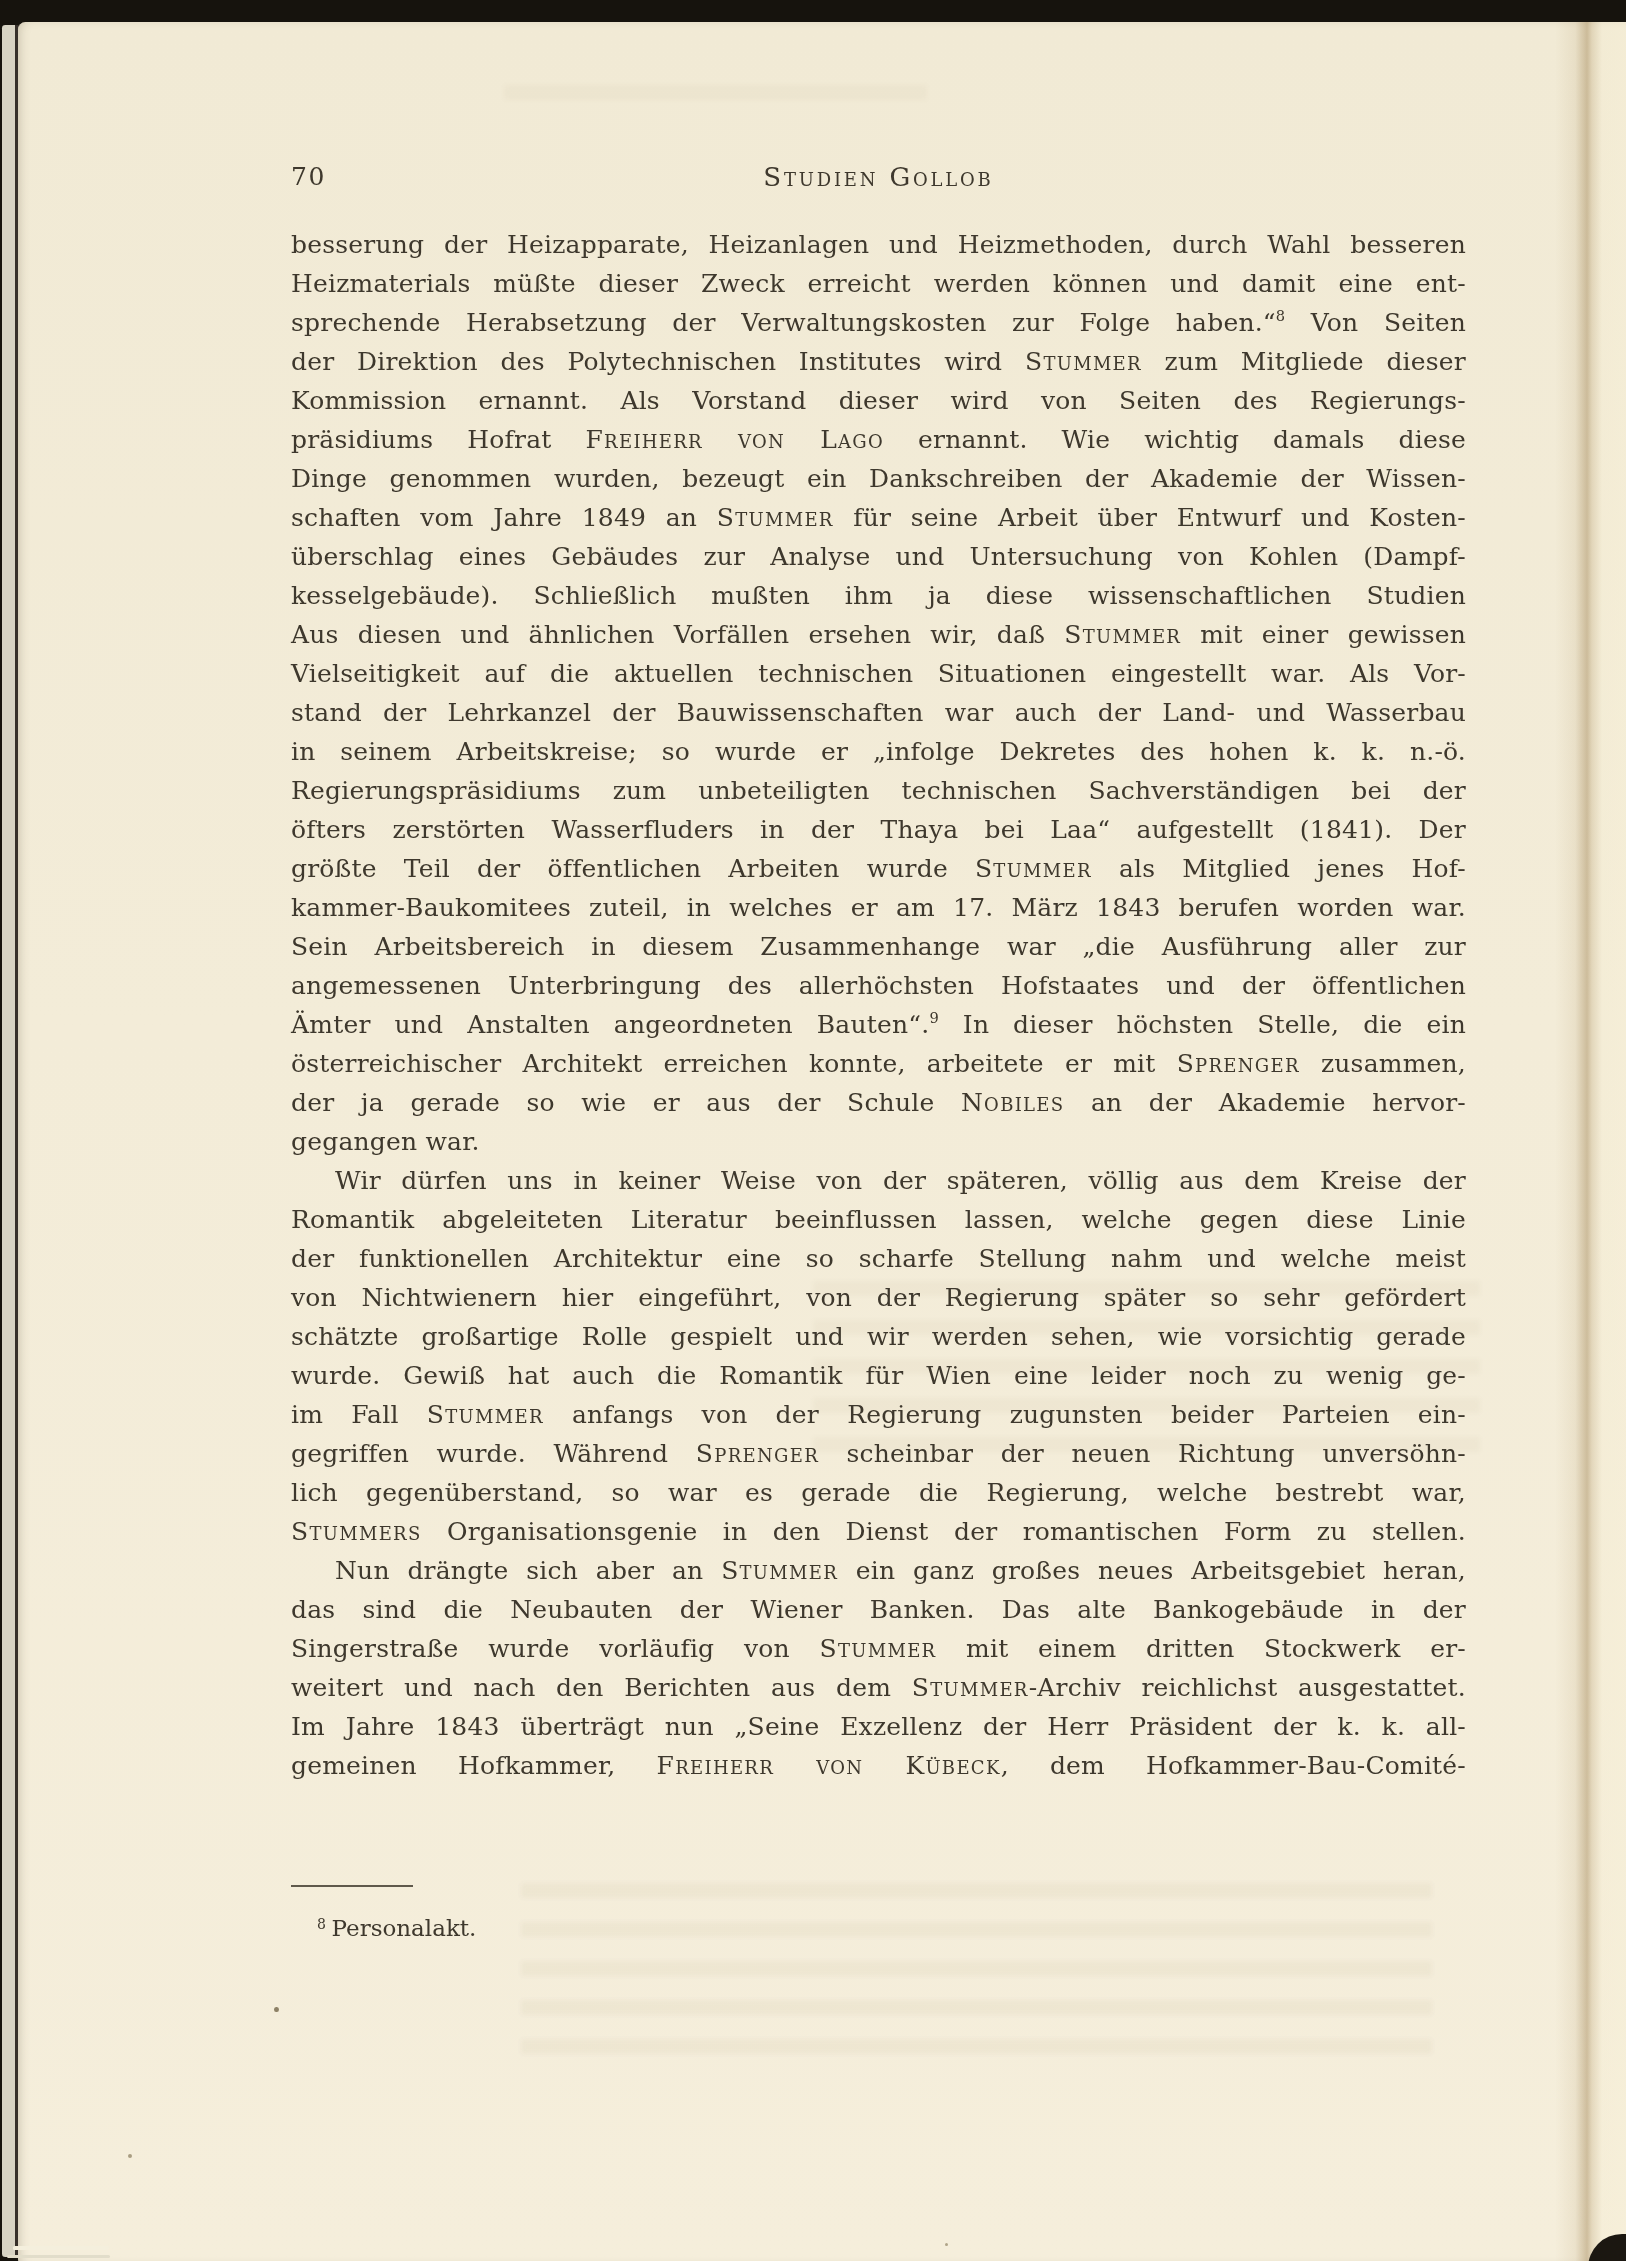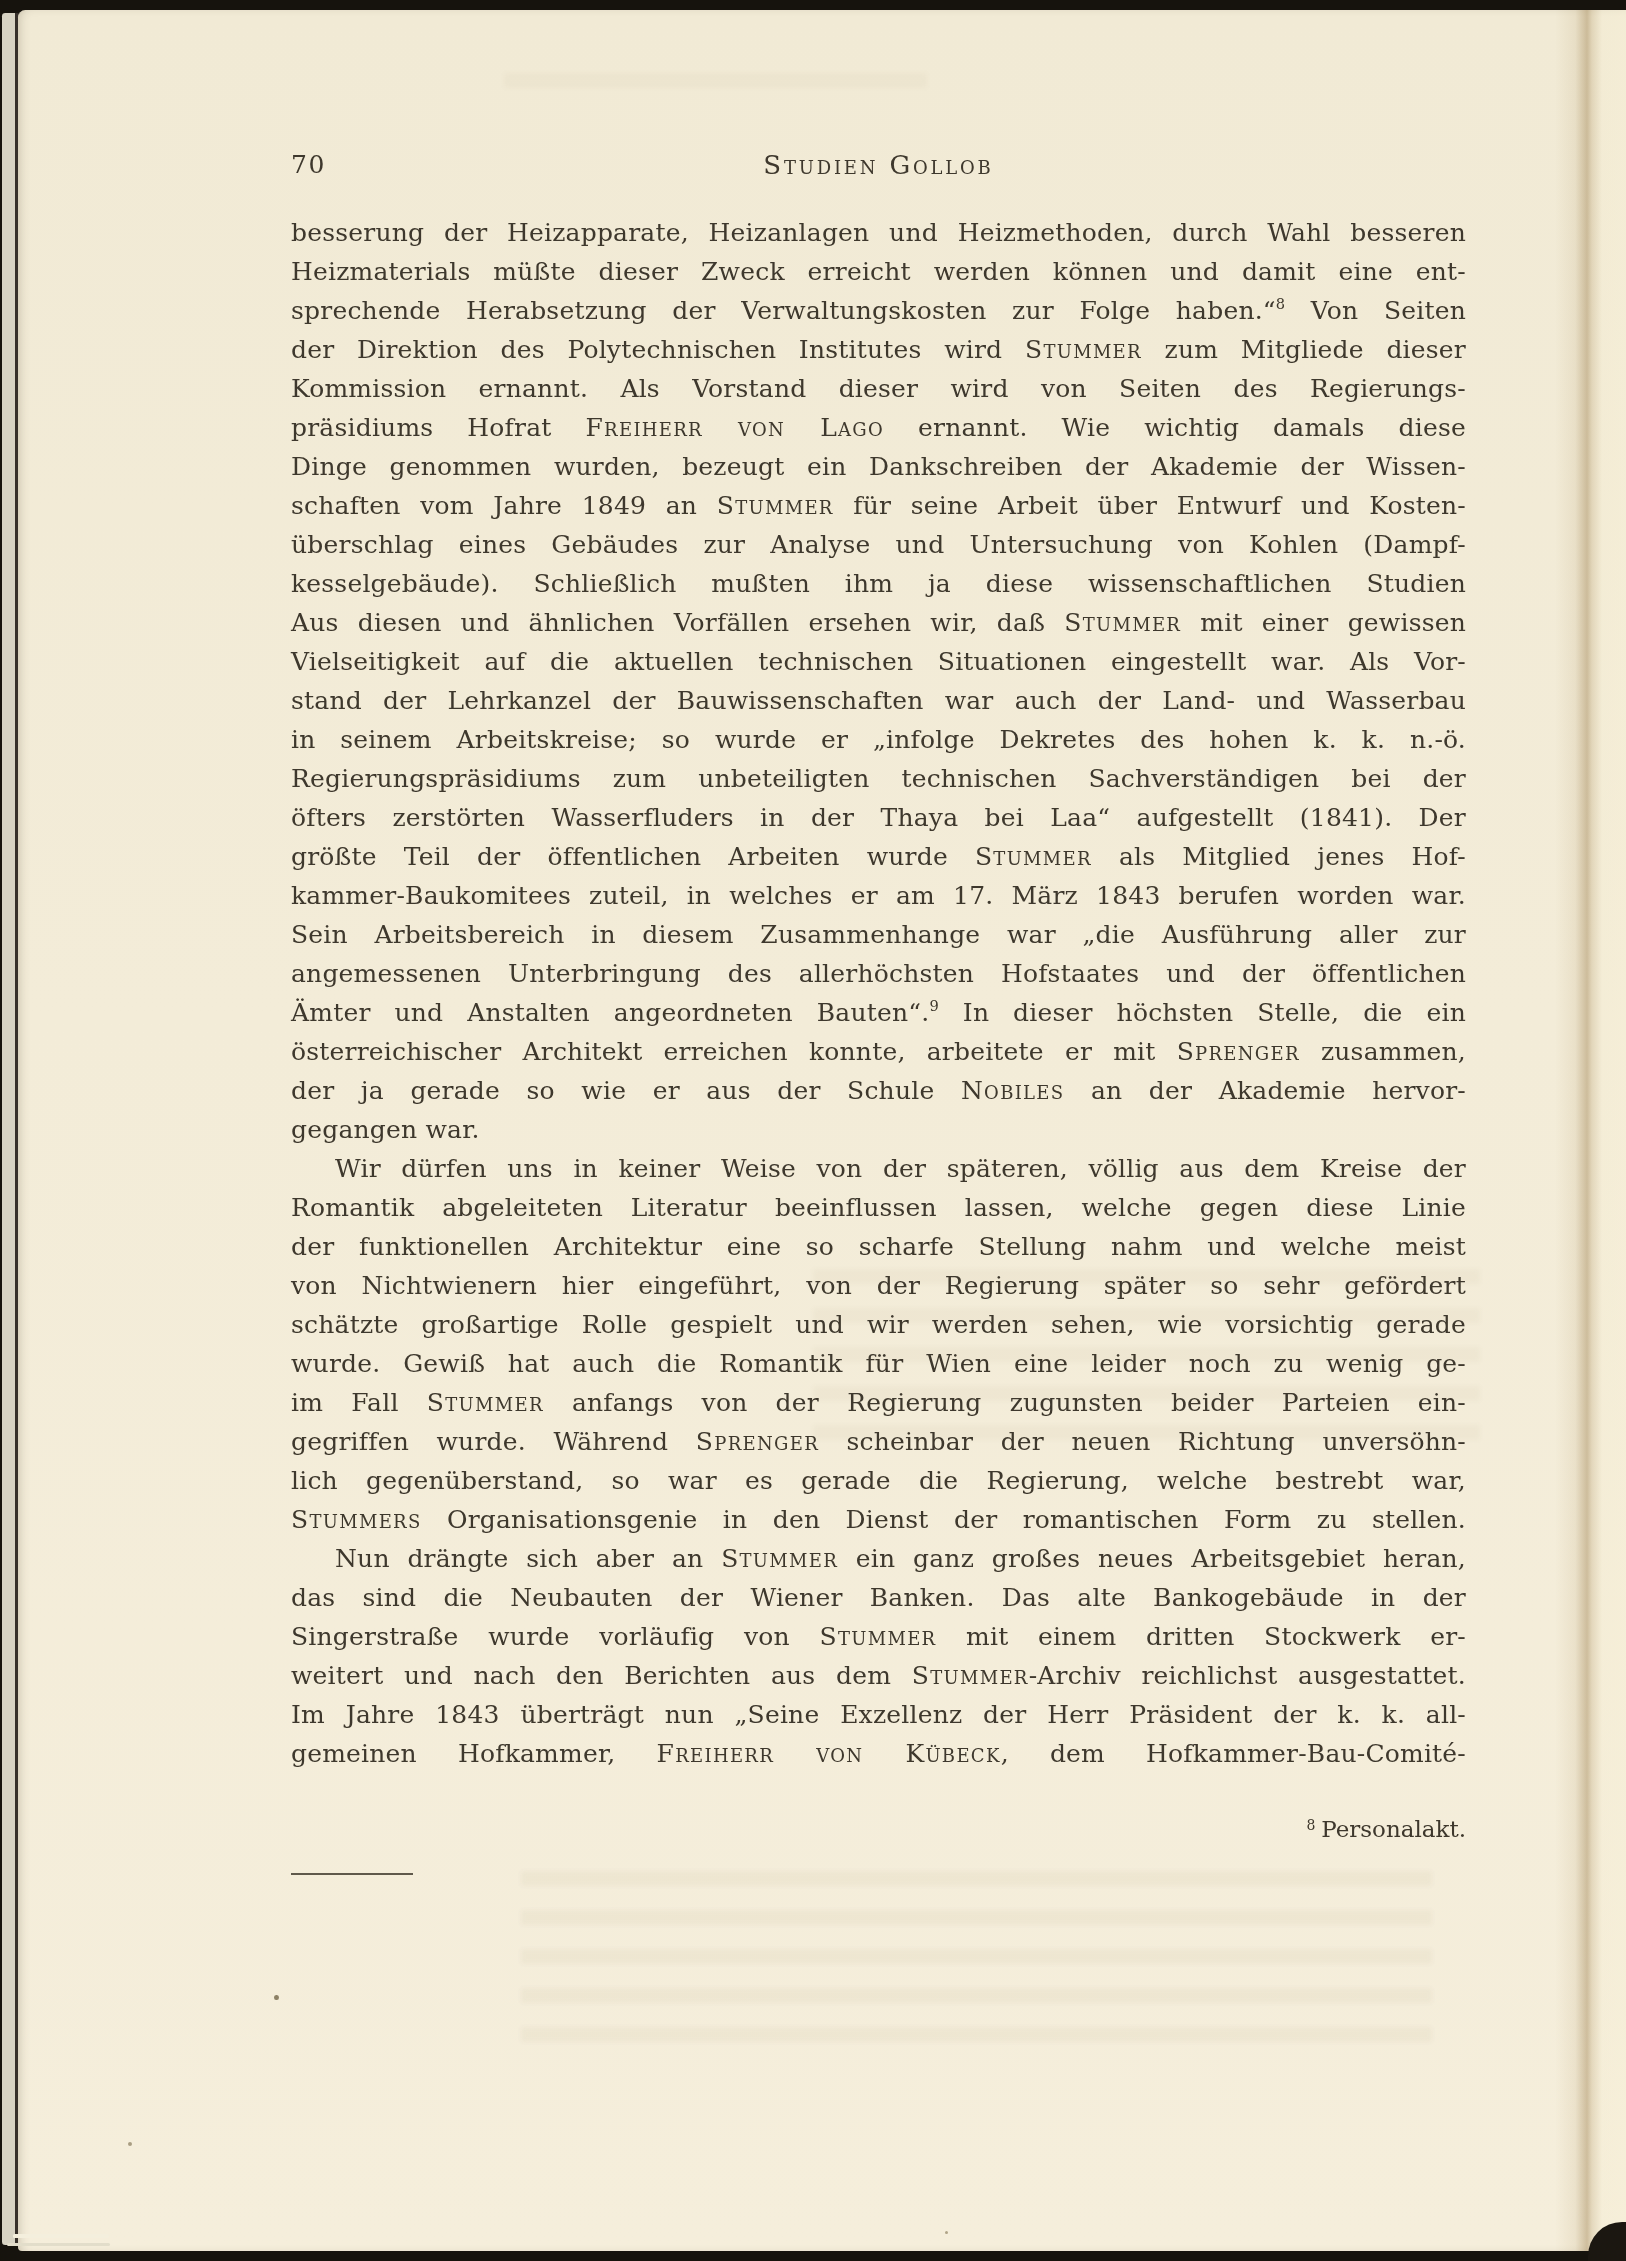--- a/index.html
+++ b/index.html
@@ -3,21 +3,21 @@
 <meta charset="utf-8">
 <title>Scanned book page</title>
 <style>
   html,body{margin:0;padding:0;}
   body{
     width:1627px;height:2261px;
     background:var(--bg,#16130d);
     font-family:"DejaVu Serif","Liberation Serif",serif;
     overflow:hidden;
   }
-  .stage{position:relative;width:1627px;height:1794px;}
+  .stage{position:relative;width:1627px;height:1794px;margin-top:12px;}
 
   
   .under-page{
     position:absolute;left:2.4px;top:13px;width:12.2px;height:2232px;
     background:#d7d3c3;
     border-right:4.1px solid #36302a;
     border-radius:3.3px 0 0 3.3px;
   }
 
   
@@ -69,22 +69,22 @@
   .line.ind{text-indent:44px;}
   .sc{font-variant:small-caps;letter-spacing:1.3px;}
   .line sup,.footnotes sup{
     font-size:14.6px;line-height:0;vertical-align:baseline;
     position:relative;top:-9.8px;
   }
 
   
   .fnsep{position:absolute;left:273px;top:1863px;width:122px;height:2.4px;background:#5f594b;}
   .footnotes{
-    position:absolute;left:273px;top:1802px;width:1175px;
-    font-size:23px;line-height:35px;color:var(--ink,#3e382d);text-align:right;
+    position:absolute;left:273px;top:1889px;width:1175px;
+    font-size:23px;line-height:35px;color:var(--ink,#3e382d);
   }
   .fn{padding-left:26px;}
   .footnotes sup{top:-7.3px;font-size:14px;margin-right:5.7px;}
 
   
   .ghost{
     position:absolute;
     background:repeating-linear-gradient(180deg,
       rgba(122,100,60,.07) 0 14.6px, rgba(0,0,0,0) 14.6px 39px);
     filter:blur(2.4px);

